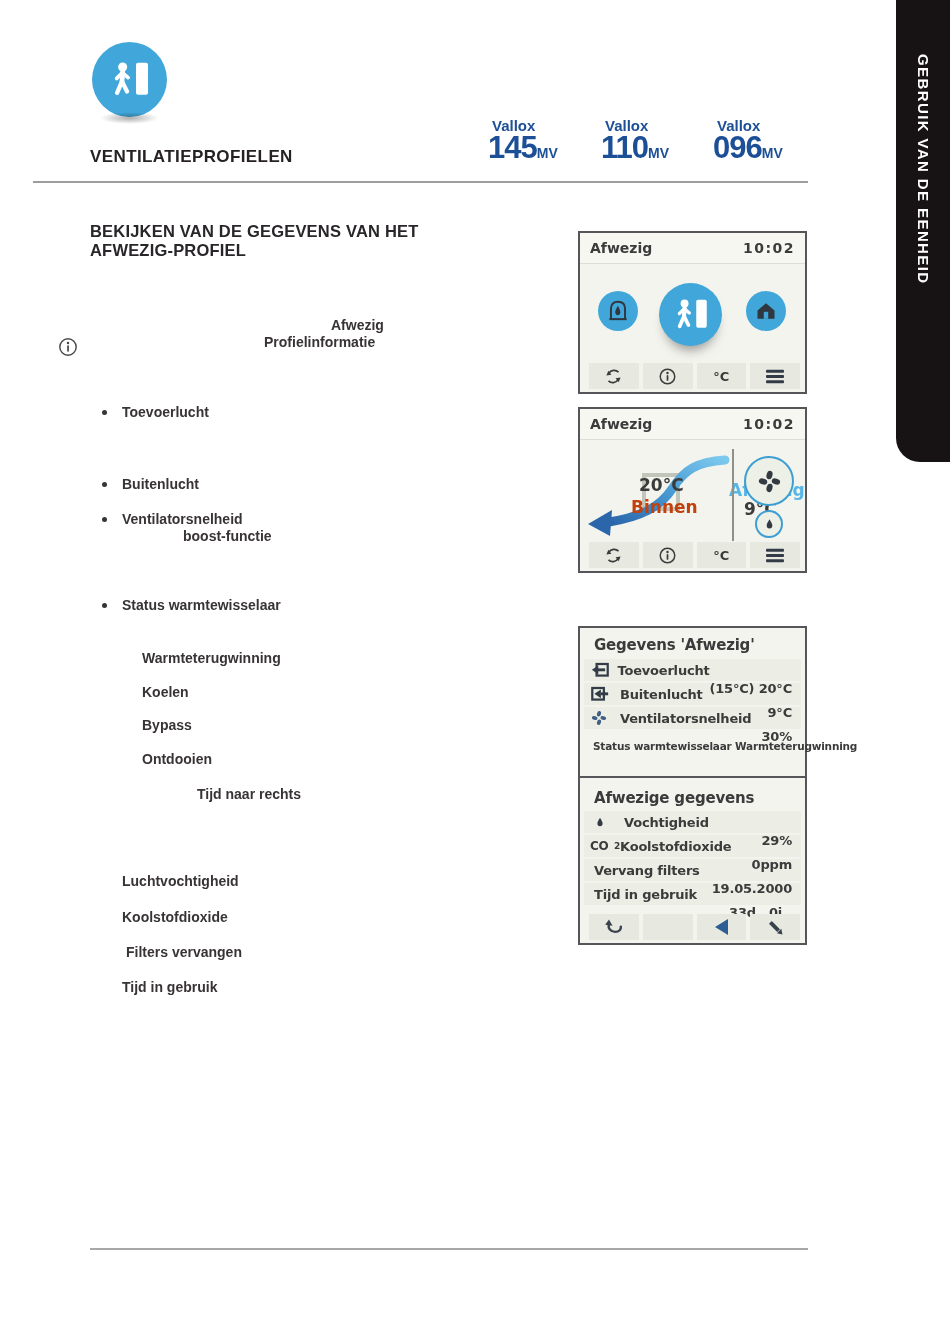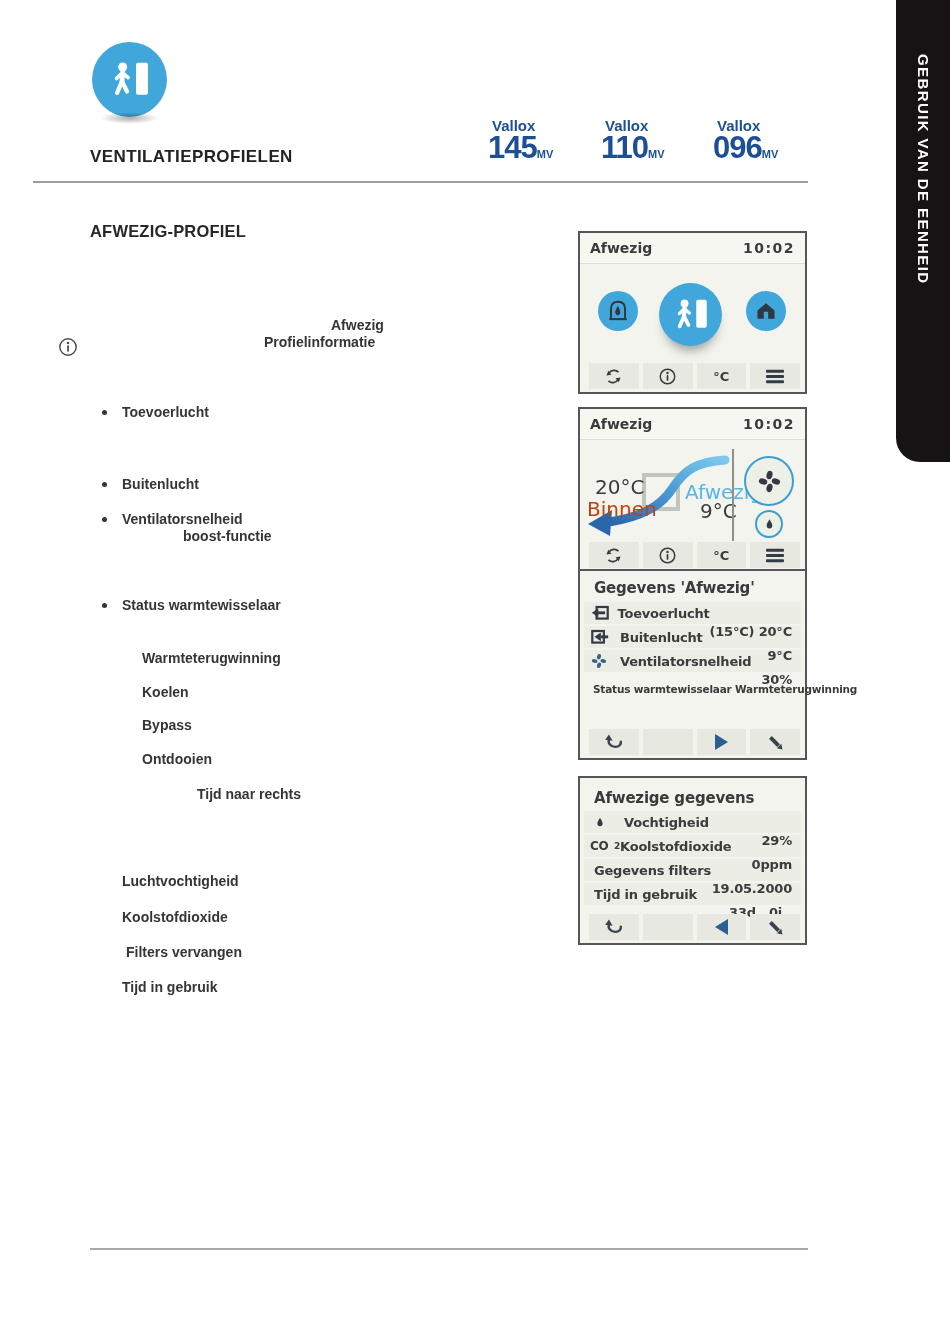--- a/index.html
+++ b/index.html
@@ -9,21 +9,21 @@
   
   .badge{position:absolute;left:92px;top:42px;width:75px;height:75px;border-radius:50%;
          background:#41a7da;display:flex;align-items:center;justify-content:center;}
   .badge::after{content:"";position:absolute;left:8px;right:8px;bottom:-7px;height:12px;border-radius:50%;
          background:radial-gradient(ellipse at center, rgba(0,0,0,.32), rgba(0,0,0,0) 70%);}
   .page-title{position:absolute;left:90px;top:147px;font-size:17px;font-weight:bold;letter-spacing:.4px;color:#262122;}
   
   .model{position:absolute;top:118px;width:95px;color:#1d4f96;}
   .v-brand{font-size:15px;font-weight:bold;line-height:15px;padding-left:4px;}
   .v-num{font-size:31px;font-weight:bold;letter-spacing:-1px;line-height:30px;}
-  .v-suf{font-size:11px;font-weight:bold;letter-spacing:0;}
+  .v-suf{font-size:14px;font-weight:bold;letter-spacing:0;}
   
   .side-tab{position:absolute;left:896px;top:0;width:54px;height:462px;background:#171314;
             border-radius:0 0 0 24px;display:flex;justify-content:center;padding-top:54px;box-sizing:border-box;}
   .side-tab span{writing-mode:vertical-rl;color:#fff;font-size:15px;font-weight:bold;letter-spacing:1.4px;white-space:nowrap;}
   .heading{position:absolute;left:90px;top:222px;font-size:16.5px;font-weight:bold;line-height:19px;color:#29262a;letter-spacing:.2px;}
   .note{position:absolute;font-size:14px;font-weight:bold;color:#383334;}
   .info-badge{position:absolute;left:58px;top:337px;width:20px;height:20px;}
   
   .li{position:absolute;left:100px;font-size:14px;font-weight:bold;color:#383334;padding-left:22px;}
   .li .dot{position:absolute;left:2px;top:6px;width:5px;height:5px;border-radius:50%;background:#383334;}
@@ -33,21 +33,21 @@
           box-sizing:border-box;font-family:"DejaVu Sans",sans-serif;color:#3b3b3b;}
   .scr-head{height:30px;display:flex;justify-content:space-between;align-items:center;padding:0 10px;
             font-size:14px;font-weight:bold;background:#f6f7f1;border-bottom:1px solid #dcded4;}
   .scr-time{letter-spacing:1.5px;}
   .fbar{position:absolute;left:9px;right:5px;bottom:3px;height:26px;display:flex;gap:4px;}
   .fbtn{flex:1;background:#e7e9e0;display:flex;align-items:center;justify-content:center;}
   .degc{font-size:13px;font-weight:bold;}
   .p-circle{position:absolute;border-radius:50%;background:#41a7da;display:flex;align-items:center;justify-content:center;}
   .shadowed{box-shadow:0 10px 11px -6px rgba(60,60,60,.5);}
   
-  .s2-t{position:absolute;font-size:20px;font-weight:normal;white-space:nowrap;}
+  .s2-t{position:absolute;font-size:17px;font-weight:bold;white-space:nowrap;margin-left:44px;}
   .hx-square{position:absolute;left:62px;top:64px;width:38px;height:38px;border:4px solid #c2c6ba;box-sizing:border-box;}
   .vdiv{position:absolute;left:152px;top:40px;width:2px;height:92px;background:#8f9089;}
   .ring{position:absolute;border-radius:50%;border:2px solid #3e9ed2;background:#edf0e7;display:flex;align-items:center;justify-content:center;}
   
   .scr-title2{position:absolute;left:14px;font-size:15px;font-weight:bold;letter-spacing:-.2px;white-space:nowrap;}
   .rows{position:absolute;left:4px;right:4px;}
   .drow{height:22px;margin-bottom:2px;background:#eceee6;display:flex;align-items:center;
         padding:0 9px 0 6px;font-size:13px;font-weight:bold;letter-spacing:-.2px;}
   .drow .ic{width:30px;display:flex;align-items:center;}
   .drow .lbl{flex:1;white-space:nowrap;}
@@ -92,20 +92,21 @@
   <div class="model" style="left:713px">
     <div class="v-brand">Vallox</div>
     <div class="v-num"><span>096</span><span class="v-suf">MV</span></div>
   </div>
 
   <div class="side-tab">
     <span>GEBRUIK VAN DE EENHEID</span>
   </div>
 
   <div class="heading">
+    <div>BEKIJKEN VAN DE GEGEVENS VAN HET</div>
     <div>AFWEZIG-PROFIEL</div>
   </div>
 
   <div class="info-badge">
     <svg width="20" height="20" viewBox="0 0 22 22">
       <circle cx="11" cy="11" r="9" fill="none" stroke="#4a4a4a" stroke-width="1.6"></circle>
       <circle cx="11" cy="6.6" r="1.4" fill="#4a4a4a"></circle>
       <rect x="10.1" y="9.2" width="1.9" height="7" rx="0.9" fill="#4a4a4a"></rect>
     </svg>
   </div>
@@ -280,21 +281,21 @@
                 <rect y="0.5" width="20" height="3.2" rx="1"></rect>
                 <rect y="6.4" width="20" height="3.2" rx="1"></rect>
                 <rect y="12.3" width="20" height="3.2" rx="1"></rect>
               </g>
             </svg>
         </span>
       </div>
     </div>
   </div>
 
-  <div class="screen" style="top:569px;height:191px">
+  <div class="screen" style="top:626px;height:191px">
     <div class="scr-title2" style="top:8px">Gegevens 'Afwezig'</div>
     <div class="rows" style="top:31px">
       <div class="drow">
         <span class="ic">
           <svg width="20" height="18" viewBox="0 0 22 21">
             <rect x="7" y="3.5" width="13" height="13.5" fill="none" stroke="#333c46" stroke-width="2.6"></rect>
             <rect x="8" y="8.6" width="9" height="3.4" fill="#333c46"></rect>
             <polygon points="1.5,10.3 9,5.2 9,15.4" fill="#333c46"></polygon>
           </svg>
         </span>
@@ -370,21 +371,21 @@
       </div>
       <div class="drow">
         <span class="ic co2">
             <span>CO</span>
             <sub>2</sub>
           </span>
         <span class="lbl">Koolstofdioxide</span>
         <span class="val">0ppm</span>
       </div>
       <div class="drow">
-        <span class="lbl" style="padding-left:4px">Gegevens filters</span>
+        <span class="lbl" style="padding-left:4px">Vervang filters</span>
         <span class="val">19.05.2000</span>
       </div>
       <div class="drow">
         <span class="lbl" style="padding-left:4px">Tijd in gebruik</span>
         <span class="val" style="padding-right:10px">33d   0j</span>
       </div>
     </div>
     <div class="fbar">
       <div class="fbtn">
         <span style="display:flex">

